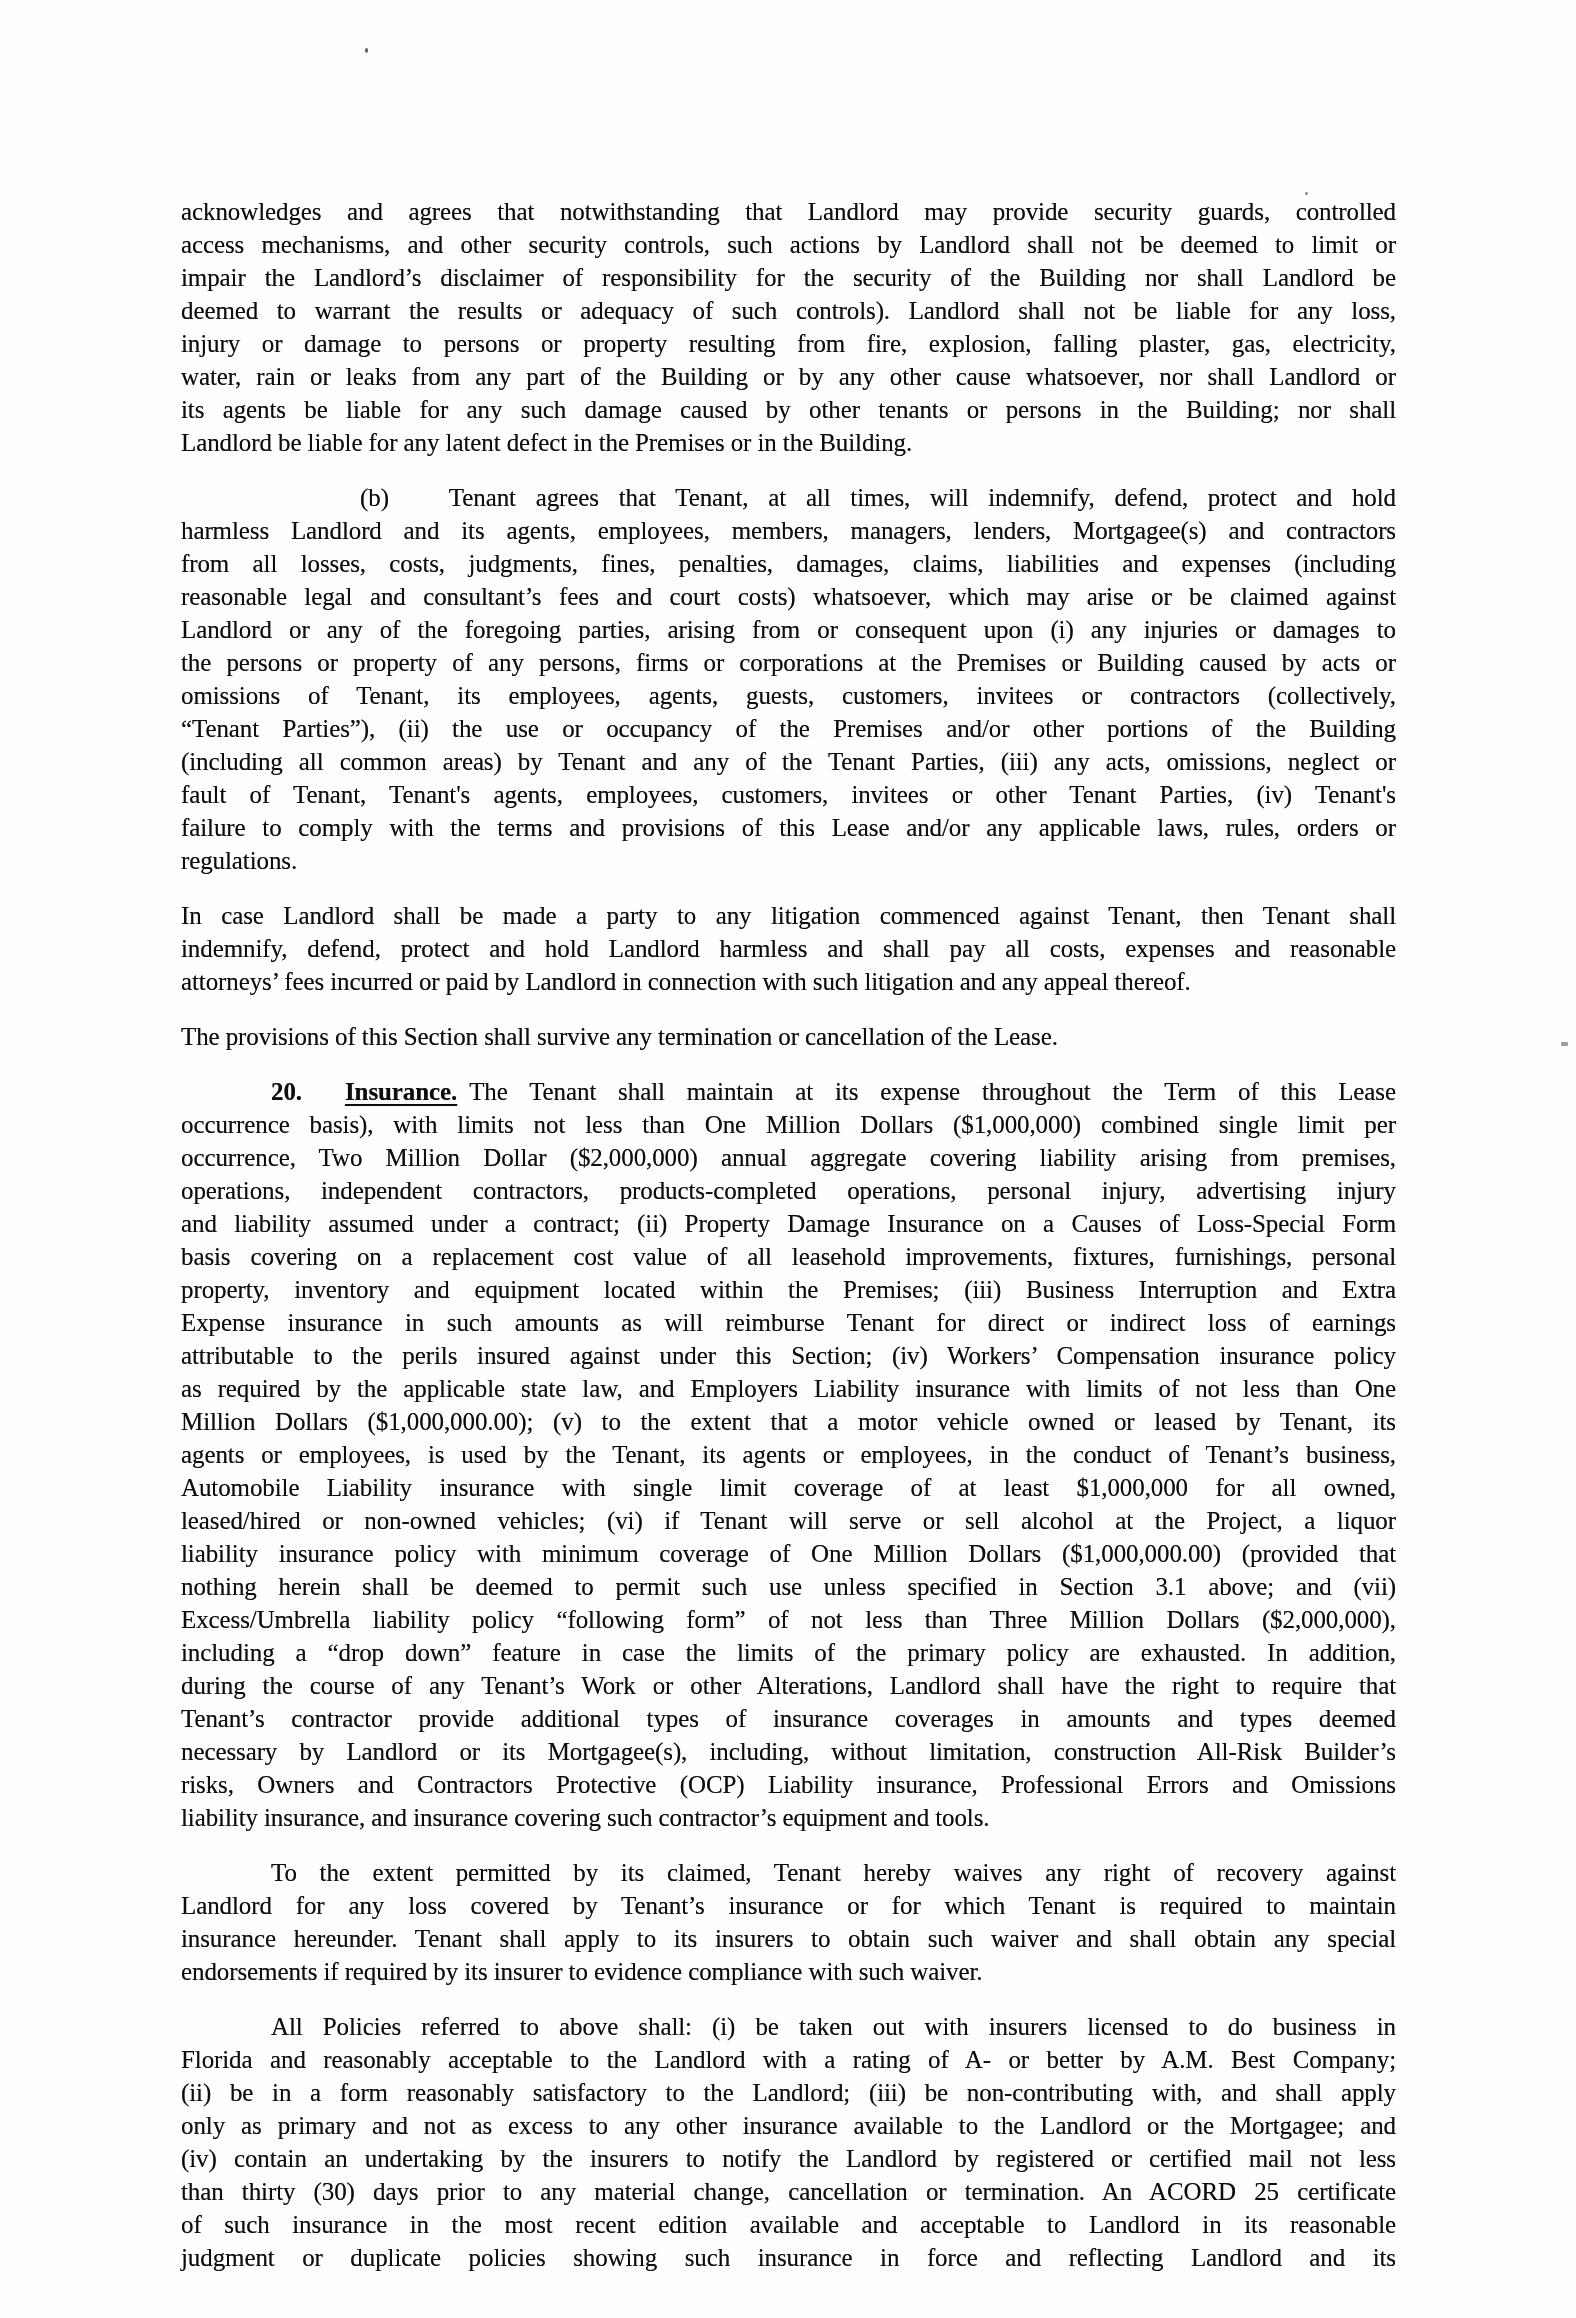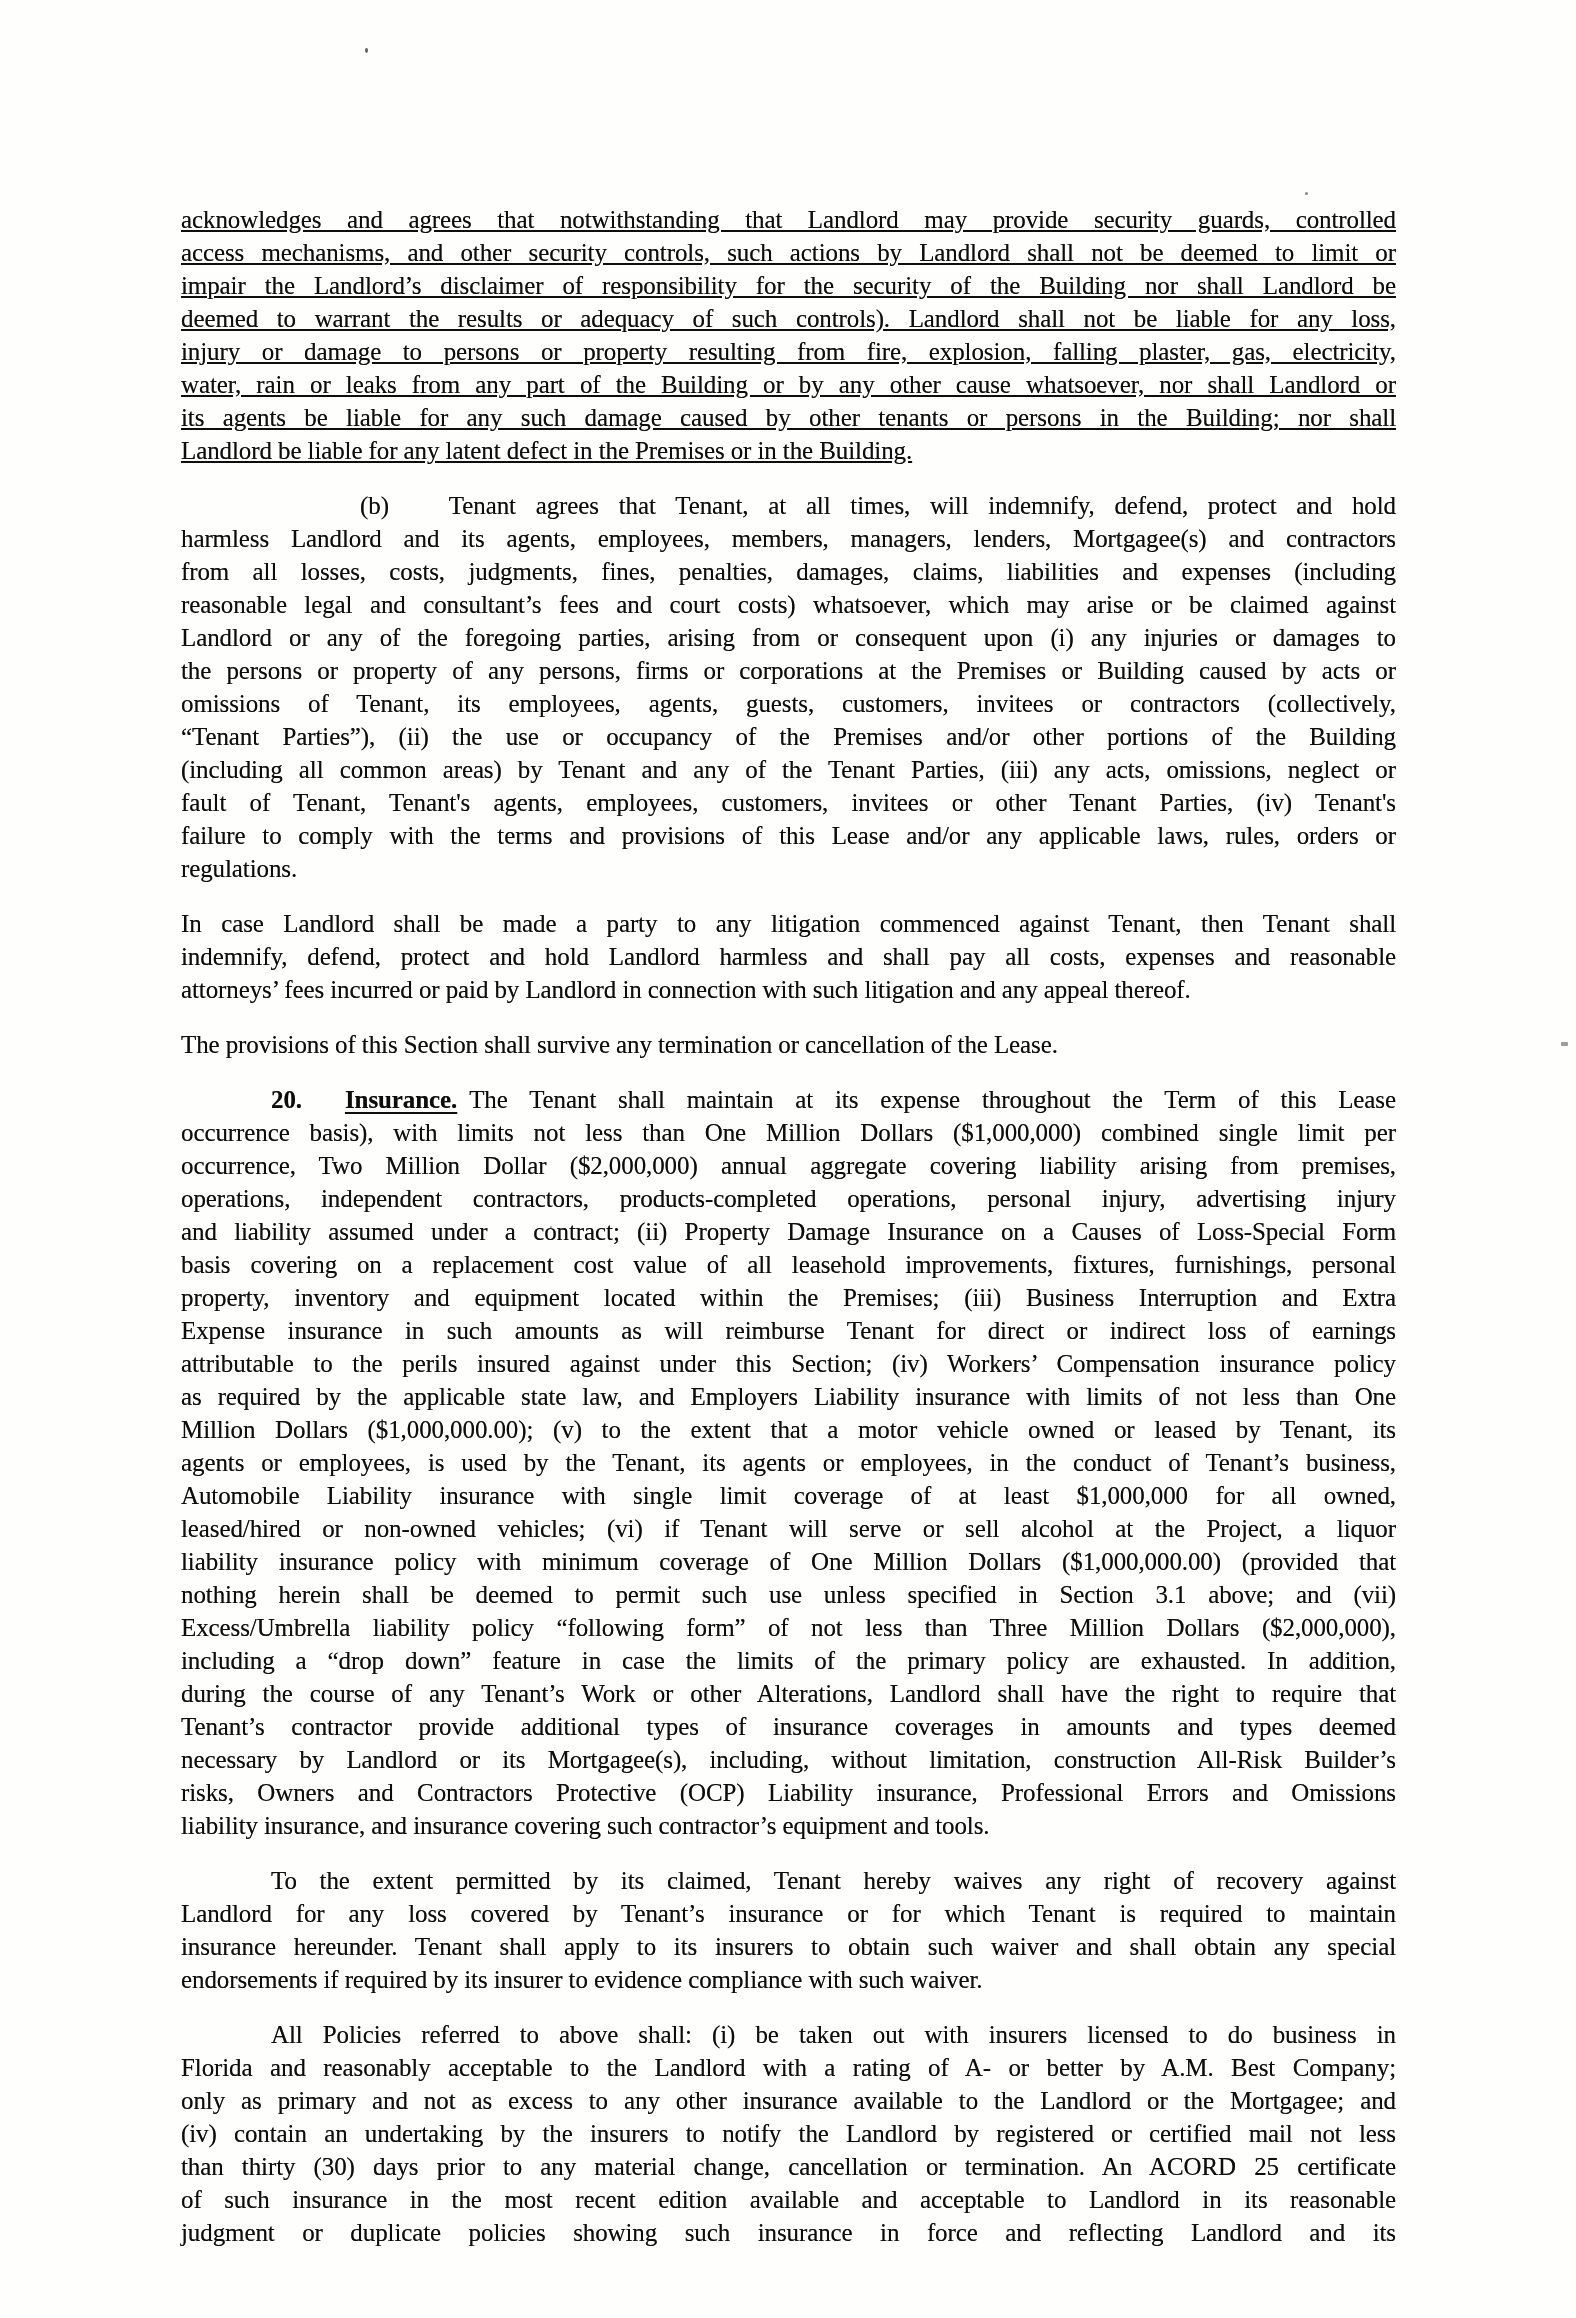--- a/index.html
+++ b/index.html
@@ -7,21 +7,21 @@
     width:1577px;height:2568px;
     background:#ffffff;
     font-family:"Liberation Serif","DejaVu Serif",serif;
   }
   .page{
     position:relative;width:1577px;height:2568px;
     background:#fefefdff;overflow:hidden;color:#0d0d0d;
   }
   .doc-body{position:absolute;left:181px;top:195px;width:1215px;}
   .para{margin-top:22px;}
-  .para:first-child{margin-top:8px;text-decoration:underline;}
+  .para:first-child{margin-top:0;}
   .line{
     height:33px;line-height:33px;font-size:25px;
     letter-spacing:-0.1px;
     text-shadow:0 0 0.5px rgba(10,10,10,0.55);
   }
   .jl{text-align:justify;text-align-last:justify;}
   .ll{text-align:left;text-align-last:left;}
   .indent-b{padding-left:179px;margin-top:12px;}
   .indent-half{padding-left:90px;}
   .tab{display:inline-block;height:0.9px;vertical-align:baseline;}
@@ -114,20 +114,21 @@
     <section class="para">
       <div class="line jl indent-half">To the extent permitted by its claimed, Tenant hereby waives any right of recovery against</div>
       <div class="line jl">Landlord for any loss covered by Tenant’s insurance or for which Tenant is required to maintain</div>
       <div class="line jl">insurance hereunder.  Tenant shall apply to its insurers to obtain such waiver and shall obtain any special</div>
       <div class="line ll">endorsements if required by its insurer to evidence compliance with such waiver.</div>
     </section>
 
     <section class="para">
       <div class="line jl indent-half">All Policies referred to above shall: (i) be taken out with insurers licensed to do business in</div>
       <div class="line jl">Florida and reasonably acceptable to the Landlord with a rating of A- or better by A.M. Best Company;</div>
+      <div class="line jl">(ii) be in a form reasonably satisfactory to the Landlord; (iii) be non-contributing with, and shall apply</div>
       <div class="line jl">only as primary and not as excess to any other insurance available to the Landlord or the Mortgagee; and</div>
       <div class="line jl">(iv) contain an undertaking by the insurers to notify the Landlord by registered or certified mail not less</div>
       <div class="line jl">than thirty (30) days prior to any material change, cancellation or termination.  An ACORD 25 certificate</div>
       <div class="line jl">of such insurance in the most recent edition available and acceptable to Landlord in its reasonable</div>
       <div class="line jl">judgment or duplicate policies showing such insurance in force and reflecting Landlord and its</div>
     </section>
 
   </main>
 
   <div class="speck speck-1"></div>

